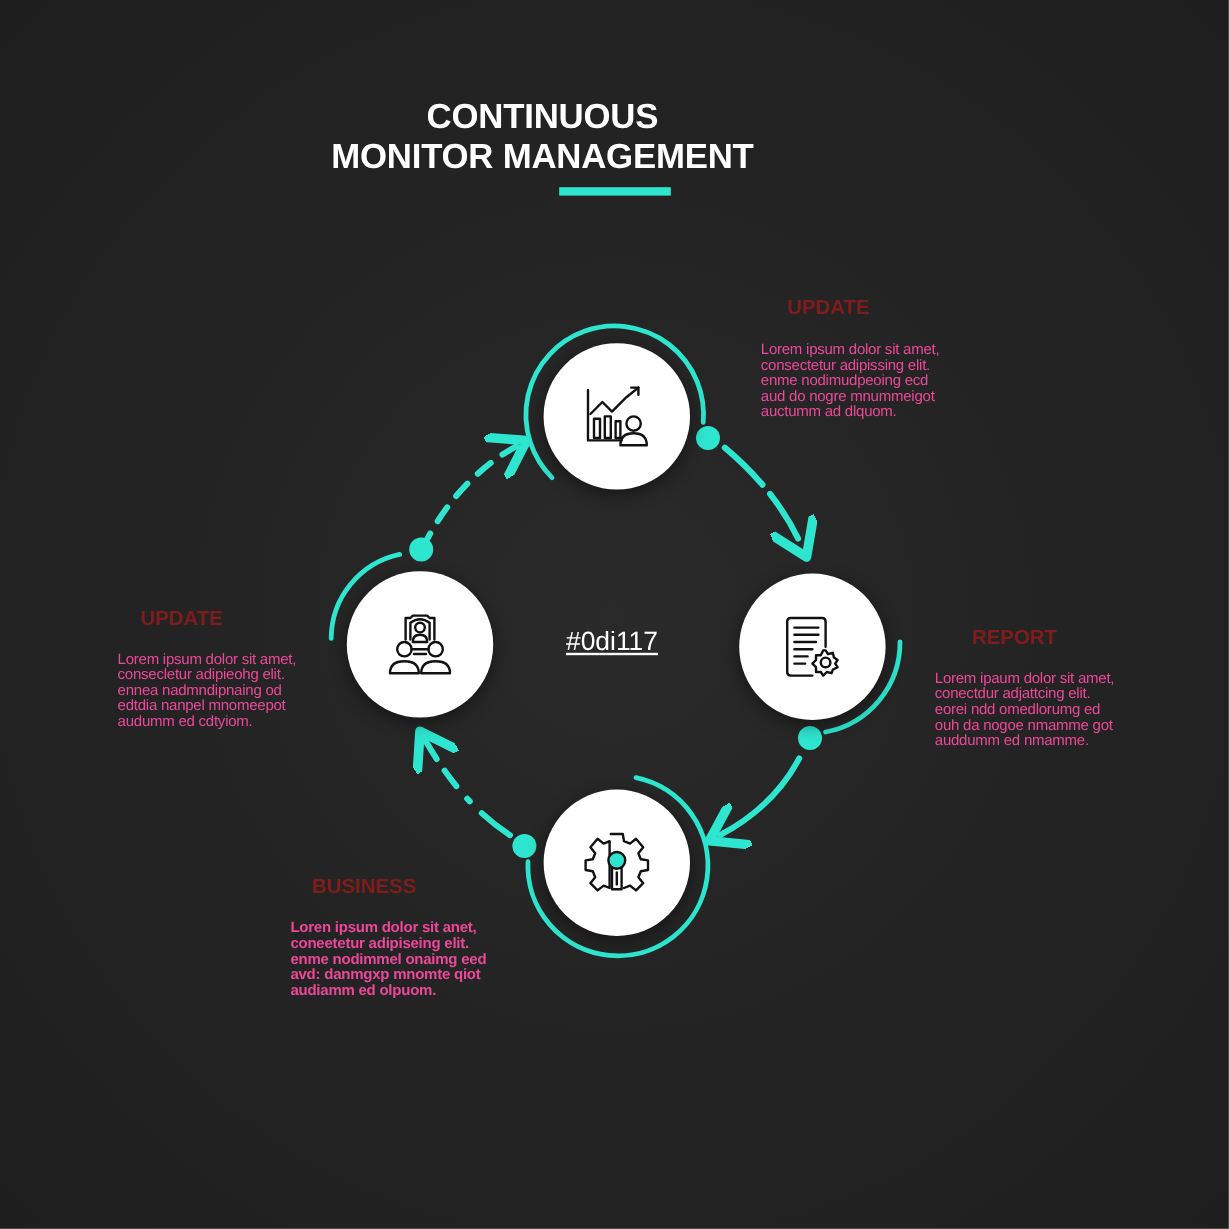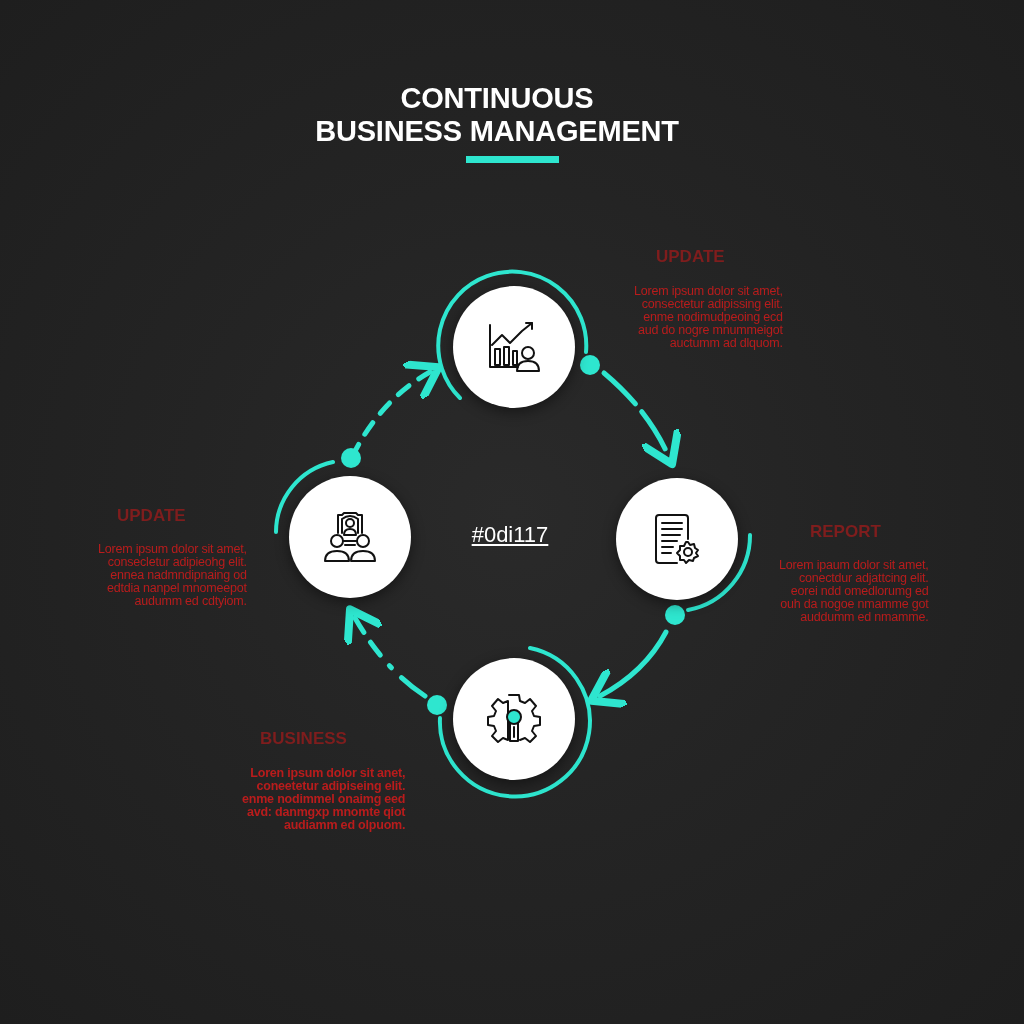--- a/index.html
+++ b/index.html
@@ -18,21 +18,20 @@
     .title {
       position: absolute;
       left: 0;
       width: 904px;
       text-align: center;
       font-weight: bold;
       font-size: 29px;
       line-height: 32px;
       letter-spacing: -0.2px;
       color: #ffffff;
-      padding-left: 45px;
     }
     .title.line1 { top: 82px; }
     .title.line2 { top: 115px; }
     .title-underline {
       position: absolute;
       left: 466px;
       top: 156px;
       width: 93px;
       height: 7px;
       background: #2ee6cf;
@@ -59,41 +58,40 @@
       font-weight: bold;
       font-size: 17px;
       line-height: 26px;
       color: #7f1d1d;
       white-space: nowrap;
     }
     .step-desc {
       position: absolute;
       font-size: 12.5px;
       line-height: 13px;
-      color: #b91c1c;
+      color: #ec4899;
       white-space: pre-line;
       letter-spacing: -0.2px;
-      text-align: right;
     }
     .center-label {
       position: absolute;
       left: 440px;
       top: 522px;
       width: 140px;
       text-align: center;
       font-size: 22px;
       color: #ffffff;
       text-decoration: underline;
     }
   </style>
 </head>
 <body>
 
 <div class="title line1">CONTINUOUS</div>
-<div class="title line2">BUSINESS MANAGEMENT</div>
+<div class="title line2">MONITOR MANAGEMENT</div>
 <div class="title-underline"></div>
 
 <svg class="diagram" width="1024" height="1024" viewBox="0 0 1024 1024">
   <defs>
     <marker id="arrowhead" markerWidth="8" markerHeight="8" refX="4" refY="4" orient="auto" markerUnits="strokeWidth">
       <path d="M0,0 L6,4 L0,8" fill="none" stroke="#2ee6cf" stroke-width="1.6" stroke-linecap="round" stroke-linejoin="round"></path>
     </marker>
   </defs>
 
   <path d="M 460 398 A 74 74 0 1 1 586 352" fill="none" stroke="#2ee6cf" stroke-width="4" stroke-linecap="round"></path>

